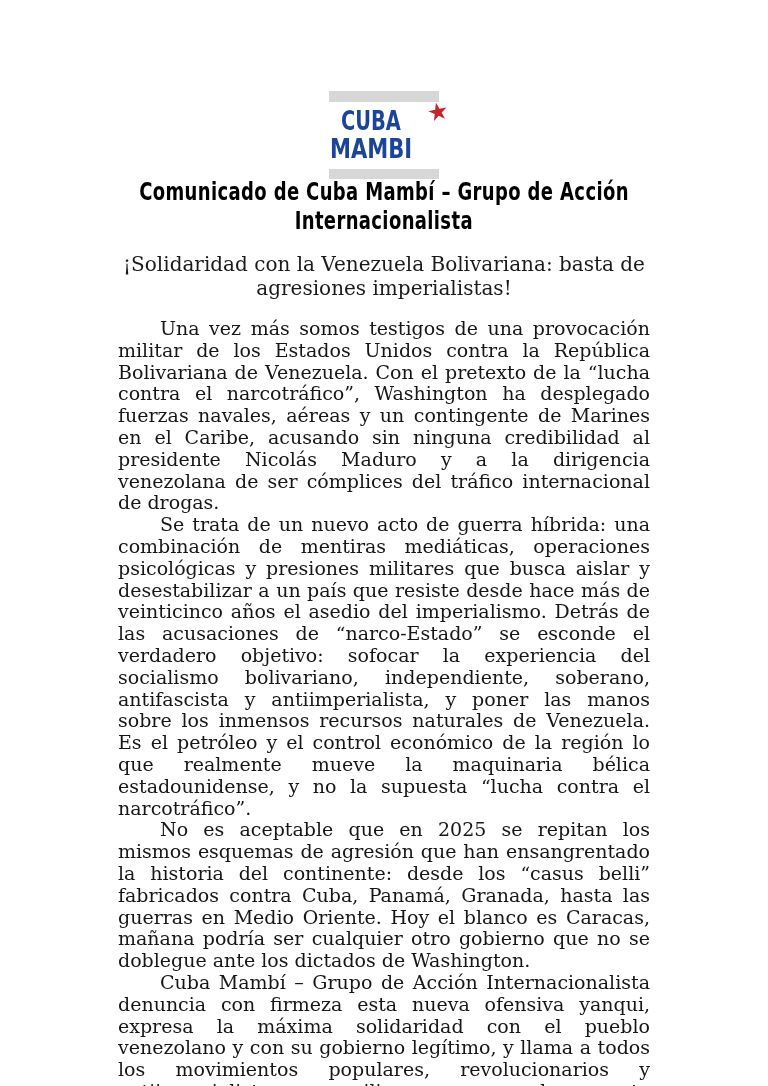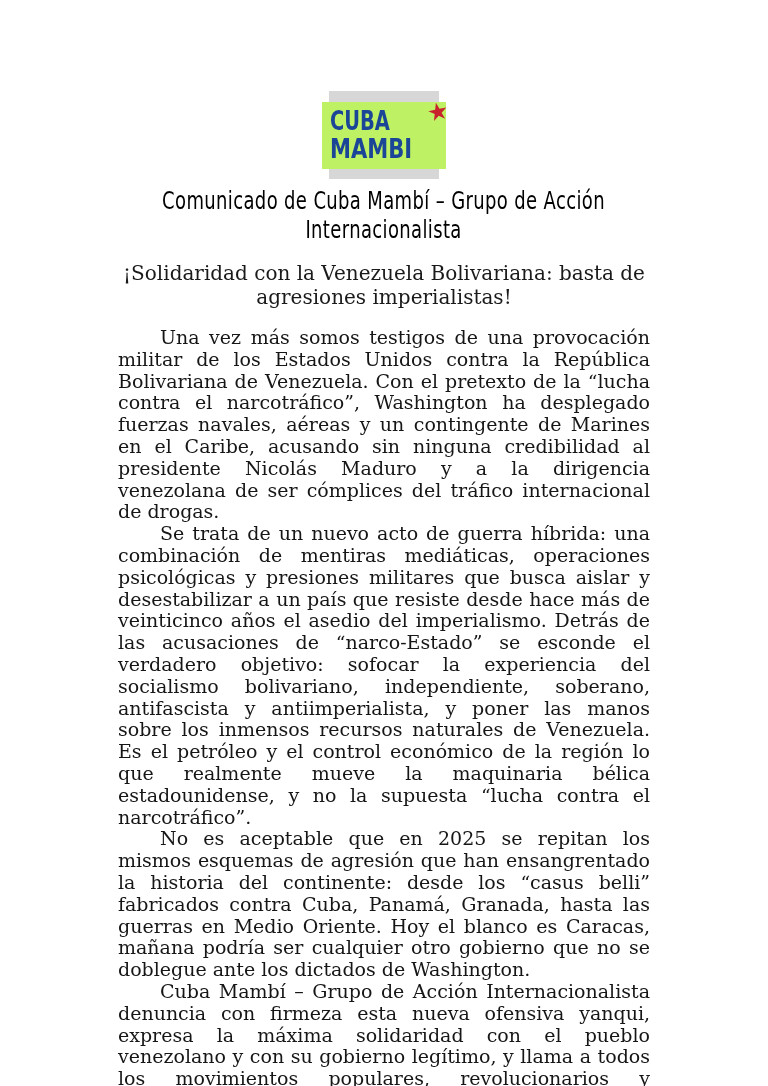--- a/index.html
+++ b/index.html
@@ -20,23 +20,23 @@
   .logo-box {
     width: 110px;
     height: 88px;
     background: #d7d7d7;
     display: flex;
     align-items: center;
     justify-content: center;
   }
   .logo-inner {
     position: relative;
-    background: #bef264;
+    background: #ffffff;
     padding: 5px 10px 6px 8px;
-    text-align: left;
+    text-align: center;
     line-height: 0;
   }
   .logo-line {
     display: inline-block;
     font-family: "DejaVu Sans", "Liberation Sans", sans-serif;
     font-weight: bold;
     font-size: 27px;
     line-height: 28px;
     color: #1b4596;
     letter-spacing: 0px;
@@ -52,25 +52,25 @@
     right: -3px;
     color: #c8232c;
     font-size: 24px;
     line-height: 24px;
     transform: rotate(-12deg);
     font-family: "DejaVu Sans", sans-serif;
   }
 
   
   .doc-title {
-    margin-top: 9px;
+    margin-top: 0;
     text-align: center;
     color: #000000;
     font-family: "DejaVu Sans", "Liberation Sans", sans-serif;
-    font-weight: 400;
+    font-weight: 700;
     line-height: 26px;
   }
   .doc-title .t-line {
     display: inline-block;
     font-size: 25px;
     transform: scaleX(0.72);
     transform-origin: 50% 50%;
     white-space: nowrap;
     letter-spacing: 0.5px;
   }

